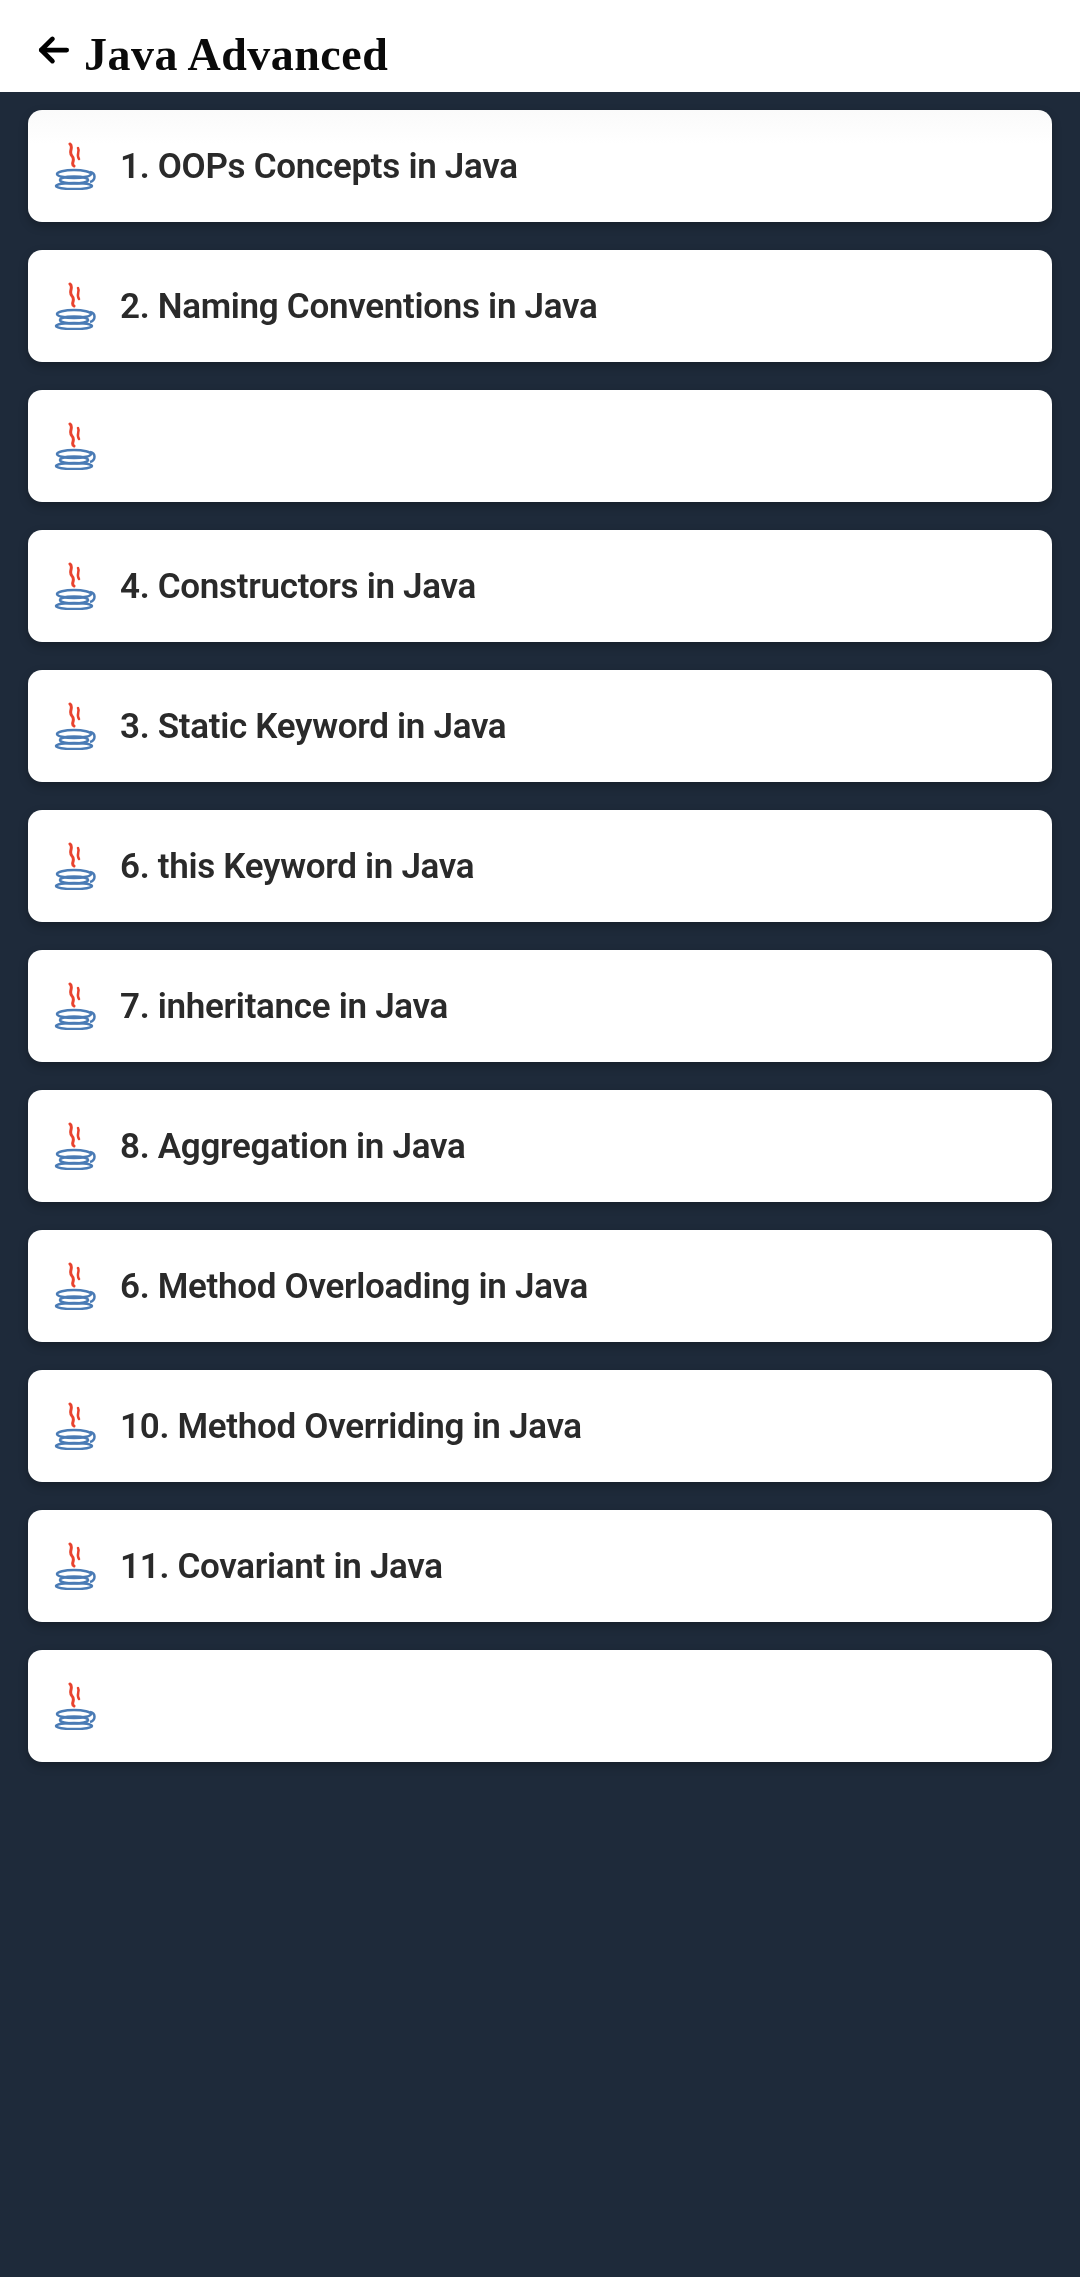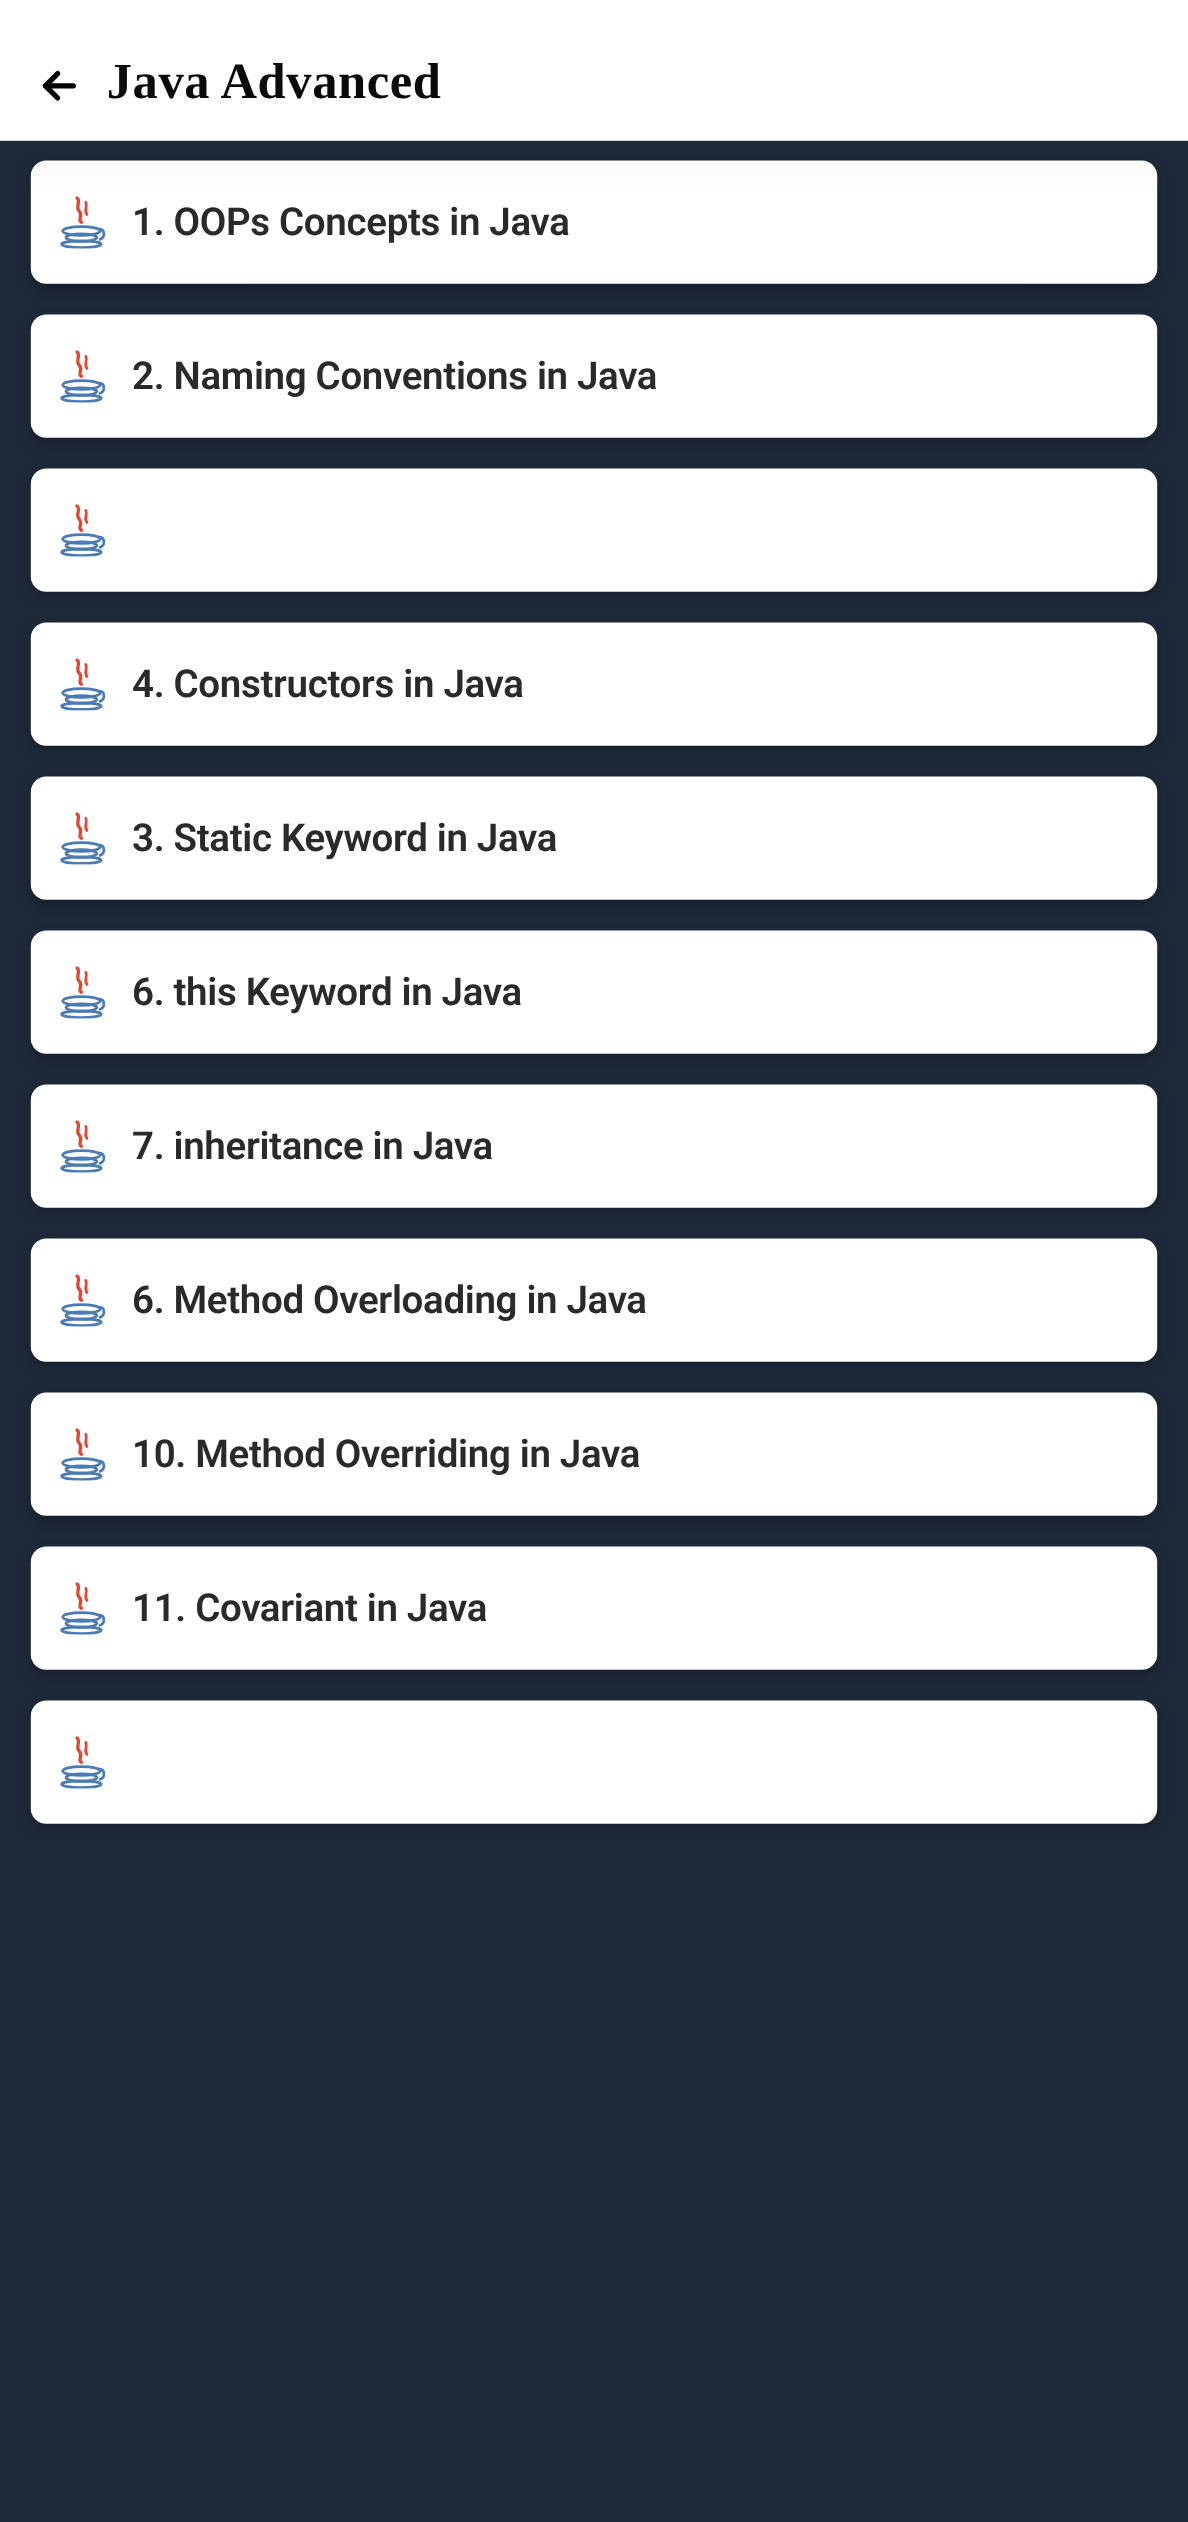--- a/index.html
+++ b/index.html
@@ -10,24 +10,24 @@
   body {
     width: 1080px;
     height: 2293px;
     font-family: -apple-system, BlinkMacSystemFont, 'Segoe UI', Roboto, sans-serif;
     background: #ffffff;
     overflow: hidden;
   }
   .header {
     background: #ffffff;
     display: flex;
-    align-items: flex-end;
+    align-items: flex-start;
     padding: 28px 32px;
-    gap: 21px;
-    height: 128px;
+    gap: 8px;
+    height: 92px;
   }
   .back-arrow {
     width: 44px;
     height: 44px;
     display: flex;
     align-items: center;
     justify-content: center;
     cursor: pointer;
   }
   .back-arrow svg {
@@ -164,20 +164,31 @@
       <path d="M18 2 C 22 5, 16 10, 20 14 C 24 18, 18 22, 22 24" stroke="#e8432e" stroke-width="3" fill="none" stroke-linecap="round"></path>
       <path d="M26 6 C 28 9, 24 13, 27 17" stroke="#e8432e" stroke-width="2.5" fill="none" stroke-linecap="round"></path>
       <ellipse cx="22" cy="32" rx="17" ry="4" stroke="#4a7bb5" stroke-width="2.5" fill="none"></ellipse>
       <ellipse cx="22" cy="38" rx="14" ry="3.5" stroke="#4a7bb5" stroke-width="2.5" fill="none"></ellipse>
       <ellipse cx="22" cy="44" rx="18" ry="3" stroke="#4a7bb5" stroke-width="2.5" fill="none"></ellipse>
       <path d="M38 30 C 44 31, 44 38, 38 40" stroke="#4a7bb5" stroke-width="2.5" fill="none"></path>
     </svg>
     <span class="item-label">7. inheritance in Java</span>
   </div>
 
+  <div class="list-item">
+    <svg class="java-icon" viewBox="0 0 44 48">
+      <path d="M18 2 C 22 5, 16 10, 20 14 C 24 18, 18 22, 22 24" stroke="#e8432e" stroke-width="3" fill="none" stroke-linecap="round"></path>
+      <path d="M26 6 C 28 9, 24 13, 27 17" stroke="#e8432e" stroke-width="2.5" fill="none" stroke-linecap="round"></path>
+      <ellipse cx="22" cy="32" rx="17" ry="4" stroke="#4a7bb5" stroke-width="2.5" fill="none"></ellipse>
+      <ellipse cx="22" cy="38" rx="14" ry="3.5" stroke="#4a7bb5" stroke-width="2.5" fill="none"></ellipse>
+      <ellipse cx="22" cy="44" rx="18" ry="3" stroke="#4a7bb5" stroke-width="2.5" fill="none"></ellipse>
+      <path d="M38 30 C 44 31, 44 38, 38 40" stroke="#4a7bb5" stroke-width="2.5" fill="none"></path>
+    </svg>
+    <span class="item-label">8. Aggregation in Java</span>
+  </div>
 
   <div class="list-item">
     <svg class="java-icon" viewBox="0 0 44 48">
       <path d="M18 2 C 22 5, 16 10, 20 14 C 24 18, 18 22, 22 24" stroke="#e8432e" stroke-width="3" fill="none" stroke-linecap="round"></path>
       <path d="M26 6 C 28 9, 24 13, 27 17" stroke="#e8432e" stroke-width="2.5" fill="none" stroke-linecap="round"></path>
       <ellipse cx="22" cy="32" rx="17" ry="4" stroke="#4a7bb5" stroke-width="2.5" fill="none"></ellipse>
       <ellipse cx="22" cy="38" rx="14" ry="3.5" stroke="#4a7bb5" stroke-width="2.5" fill="none"></ellipse>
       <ellipse cx="22" cy="44" rx="18" ry="3" stroke="#4a7bb5" stroke-width="2.5" fill="none"></ellipse>
       <path d="M38 30 C 44 31, 44 38, 38 40" stroke="#4a7bb5" stroke-width="2.5" fill="none"></path>
     </svg>

